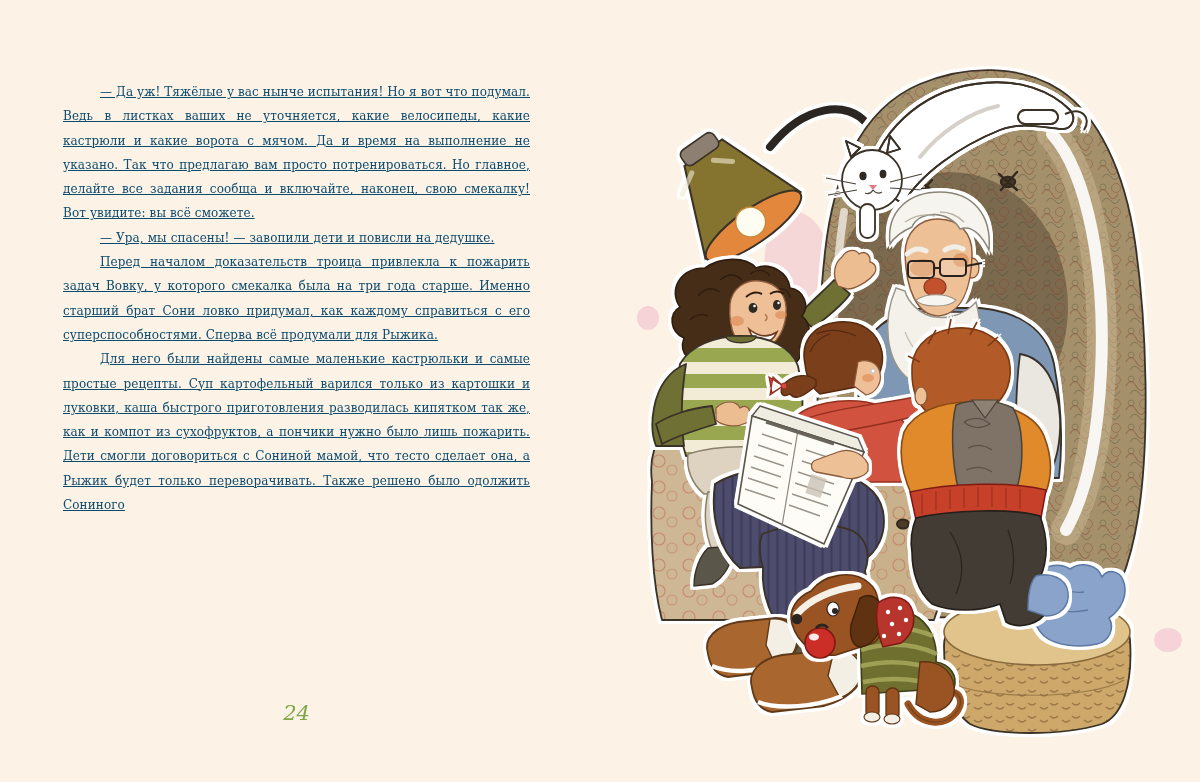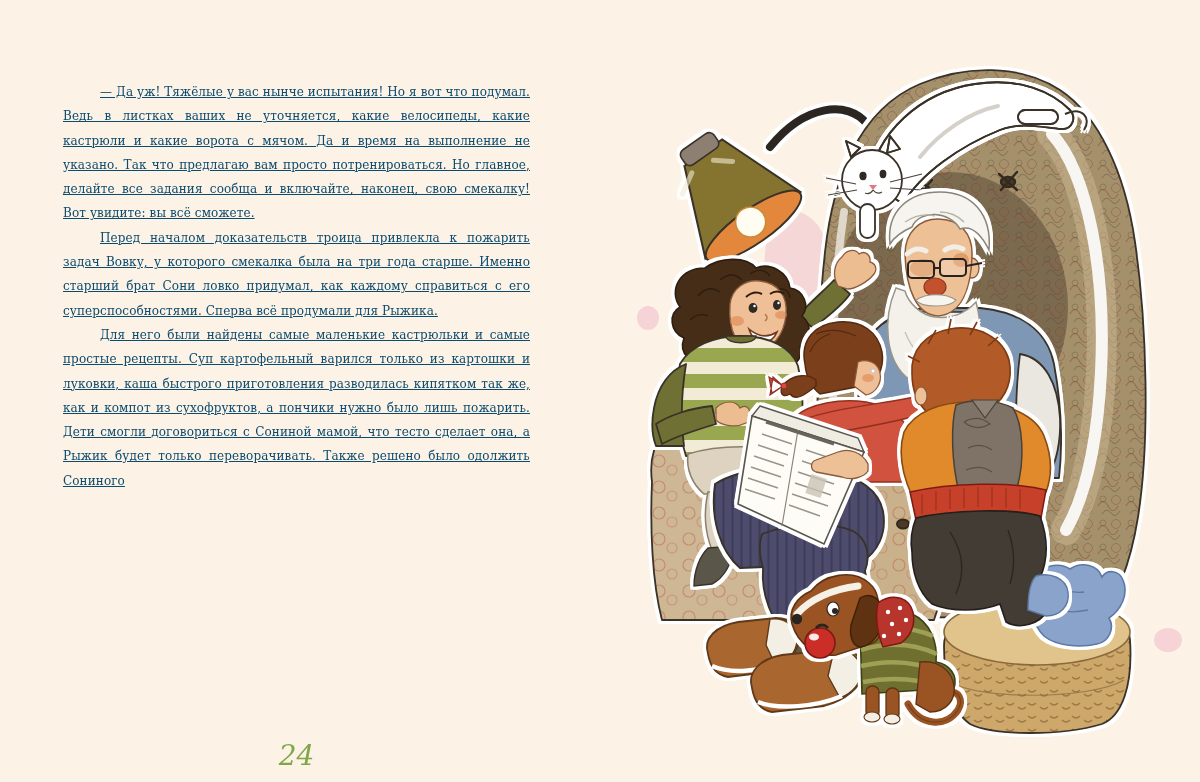--- a/index.html
+++ b/index.html
@@ -15,35 +15,36 @@
     position:absolute;left:63px;top:80px;width:467px;
     font-size:12px;line-height:24.3px;
     color:#0c4a6e;text-align:justify;
     letter-spacing:.1px;
     text-decoration:underline;
   }
   .text-col p{margin:0;text-indent:37px;}
   .page-num{
     position:absolute;left:63px;top:701px;width:467px;
     text-align:center;font-style:italic;
-    font-size:28px;color:#7fa748;margin-top:38px;
+    font-size:21px;color:#7fa748;
   }
   
   .illus{position:absolute;left:620px;top:62px;width:580px;height:720px;}
   .keyline{filter:drop-shadow(3px 0 0 #ffffff) drop-shadow(-3px 0 0 #ffffff)
                  drop-shadow(0 3px 0 #ffffff) drop-shadow(0 -3px 0 #ffffff);}
   .ol{fill:none;stroke:#3a3127;stroke-width:1.8;stroke-linejoin:round;stroke-linecap:round;}
 </style>
 </head>
 <body>
 
 <div class="spread">
 
   <div class="text-col">
     <p>— Да уж! Тяжёлые у вас нынче испытания! Но я вот что подумал. Ведь в листках ваших не уточняется, какие велосипеды, какие кастрюли и какие ворота с мячом. Да и время на выполнение не указано. Так что предлагаю вам просто потренироваться. Но главное, делайте все задания сообща и включайте, наконец, свою смекалку! Вот увидите: вы всё сможете.</p>
+    <p>— Ура, мы спасены! — завопили дети и повисли на дедушке.</p>
     <p>Перед началом доказательств троица привлекла к пожарить задач Вовку, у которого смекалка была на три года старше. Именно старший брат Сони ловко придумал, как каждому справиться с его суперспособностями. Сперва всё продумали для Рыжика.</p>
     <p>Для него были найдены самые маленькие кастрюльки и самые простые рецепты. Суп картофельный варился только из картошки и луковки, каша быстрого приготовления разводилась кипятком так же, как и компот из сухофруктов, а пончики нужно было лишь пожарить. Дети смогли договориться с Сониной мамой, что тесто сделает она, а Рыжик будет только переворачивать. Также решено было одолжить Сониного</p>
   </div>
   <div class="page-num">24</div>
 
   <svg class="illus" viewBox="0 0 580 720" aria-hidden="true">
     <defs>
       <pattern id="scrib" width="28" height="24" patternUnits="userSpaceOnUse">
         <path d="M2,12 q5,-9 10,0 q5,9 10,0" fill="none" stroke="#8c4a35" stroke-width="1.2" opacity="0.55"></path>
         <path d="M6,20 q4,-7 9,-1 q4,6 9,-2" fill="none" stroke="#55503f" stroke-width="1" opacity="0.5"></path>

